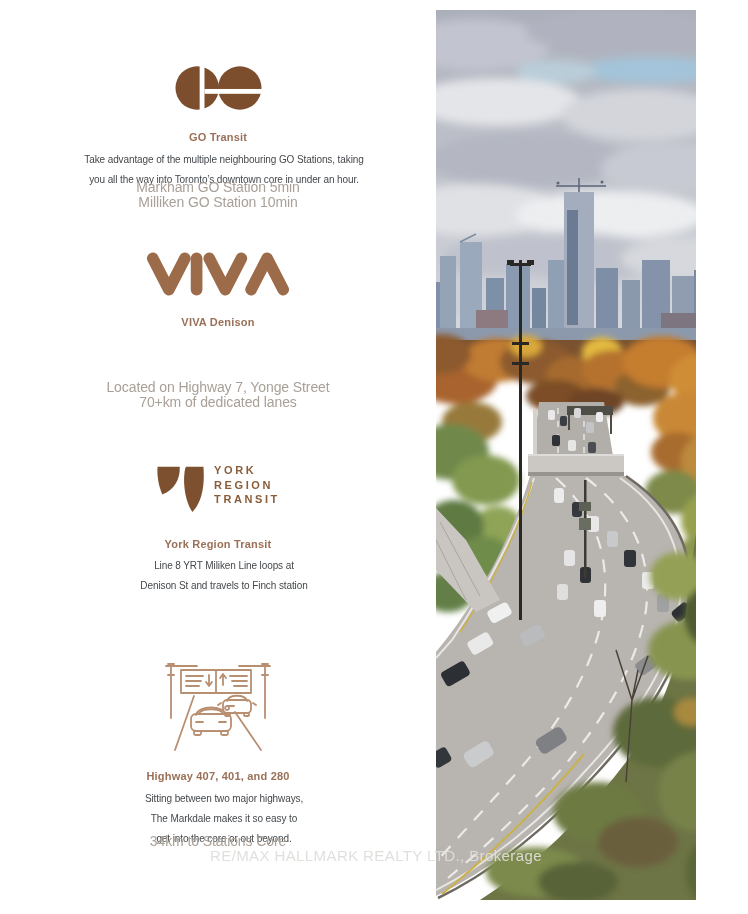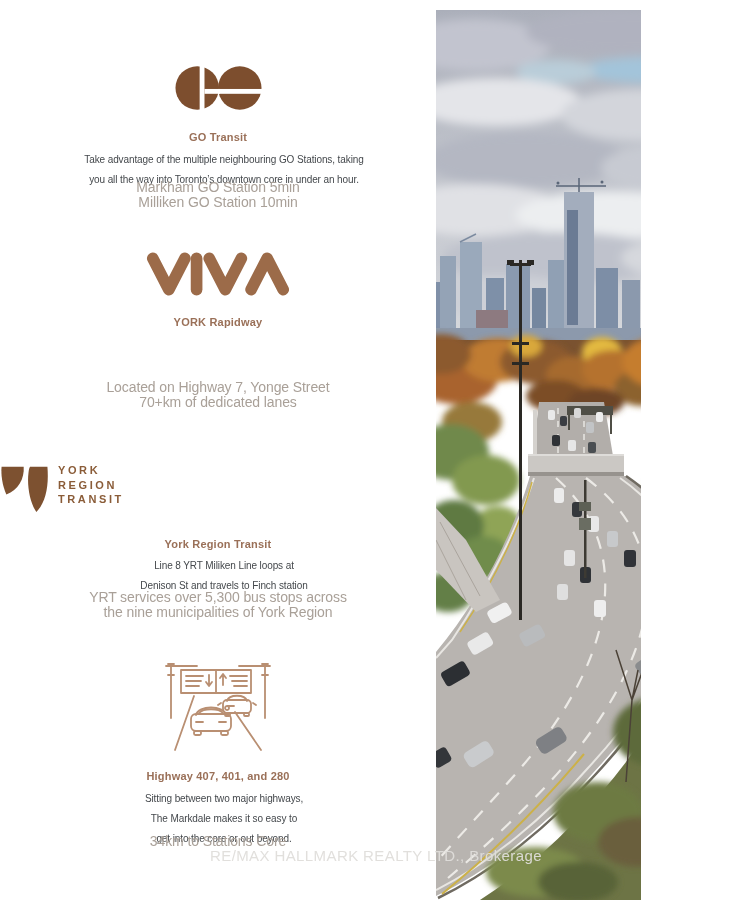--- a/index.html
+++ b/index.html
@@ -1,24 +1,24 @@
 <!DOCTYPE html>
 <html><head>
 <meta charset="utf-8">
 <style>
   html,body{margin:0;padding:0;background:#ffffff;}
-  #page{position:relative;width:641px;height:914px;background:#ffffff;overflow:hidden;
+  #page{position:relative;width:696px;height:914px;background:#ffffff;overflow:hidden;
         font-family:"Liberation Sans","DejaVu Sans",sans-serif;}
   .left-col{position:absolute;left:0;top:0;width:436px;height:914px;}
   .sec{position:absolute;left:0;width:436px;text-align:center;}
   .logo-wrap{display:flex;justify-content:center;align-items:center;}
   .heading{font-size:11px;font-weight:bold;color:#9a7058;letter-spacing:.2px;}
   .body-txt{font-size:10px;color:#44484c;line-height:20px;letter-spacing:-0.1px;white-space:pre-line;padding-left:6px;}
   .muted-txt{font-size:14px;color:#a9a098;line-height:15px;letter-spacing:-0.1px;white-space:pre-line;}
-  .yrt-logo{display:flex;align-items:flex-start;gap:9px;}
+  .yrt-logo{display:flex;justify-content:center;align-items:flex-start;gap:9px;}
   .yrt-text{font-size:11px;font-weight:bold;color:#8a5c38;letter-spacing:2.6px;
             line-height:14.5px;text-align:left;white-space:pre-line;padding-top:3px;}
   .photo{position:absolute;left:436px;top:10px;width:280px;height:890px;overflow:hidden;}
   .watermark{position:absolute;top:847px;left:0;width:752px;text-align:center;
              font-size:15px;color:#e0dedb;opacity:.95;letter-spacing:.4px;z-index:5;}
 </style>
 </head>
 <body>
 
 <div id="page">
@@ -40,38 +40,36 @@
 Milliken GO Station 10min</div>
 
     <div class="sec logo-wrap" style="top:251px">
       <svg width="146" height="46" viewBox="0 0 150 46" fill="none" stroke="#9c6b49" stroke-width="12" stroke-linecap="round" stroke-linejoin="round">
         <path d="M8,7 L24.5,39 L41,7"></path>
         <path d="M53,7 L53,39"></path>
         <path d="M66,7 L82.5,39 L99,7"></path>
         <path d="M109,39 L125.5,7 L142,39"></path>
       </svg>
     </div>
-    <div class="sec heading" style="top:316px">YORK Rapidway</div>
+    <div class="sec heading" style="top:316px">VIVA Denison</div>
     <div class="sec muted-txt" style="top:380px">Located on Highway 7, Yonge Street
 70+km of dedicated lanes</div>
 
     <div class="sec yrt-logo" style="top:460px">
       <svg width="49" height="58" viewBox="0 0 62 60">
         <path d="M2,2 L30,2 C31,17 23,32 8,37 C3,26 1,12 2,2 Z" fill="#7d5130"></path>
         <path d="M38,2 L60,2 C62,26 58,47 46,59 C38,48 34,26 36,10 C36.5,6 37,3 38,2 Z" fill="#7d5130"></path>
       </svg>
       <div class="yrt-text">YORK
 REGION
 TRANSIT</div>
     </div>
     <div class="sec heading" style="top:538px">York Region Transit</div>
     <div class="sec body-txt" style="top:556px">Line 8 YRT Miliken Line loops at
 Denison St and travels to Finch station</div>
-    <div class="sec muted-txt" style="top:590px">YRT services over 5,300 bus stops across
-the nine municipalities of York Region</div>
 
     <div class="sec logo-wrap" style="top:662px">
       <svg width="110" height="93" viewBox="0 0 110 93" fill="none" stroke="#b98f72" stroke-width="1.8" stroke-linecap="round" stroke-linejoin="round">
 
         <path d="M3,4 H34 M76,4 H107"></path>
         <path d="M8,2 V56 M102,2 V56"></path>
         <path d="M5,13 H11 M99,13 H105 M5,2 H11 M99,2 H105"></path>
 
         <rect x="18" y="8" width="70" height="23"></rect>
         <path d="M53,8 V31"></path>

